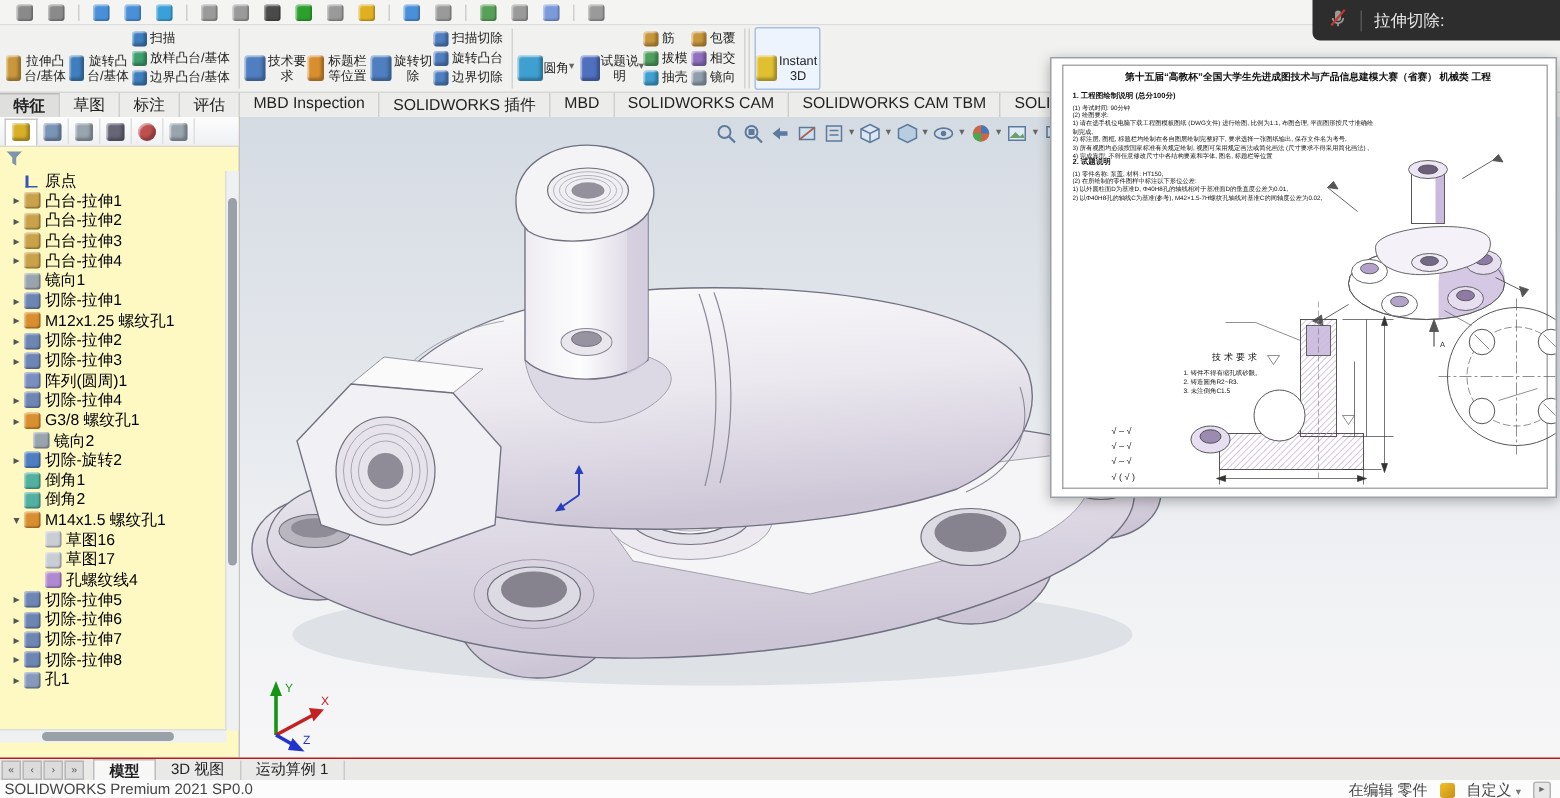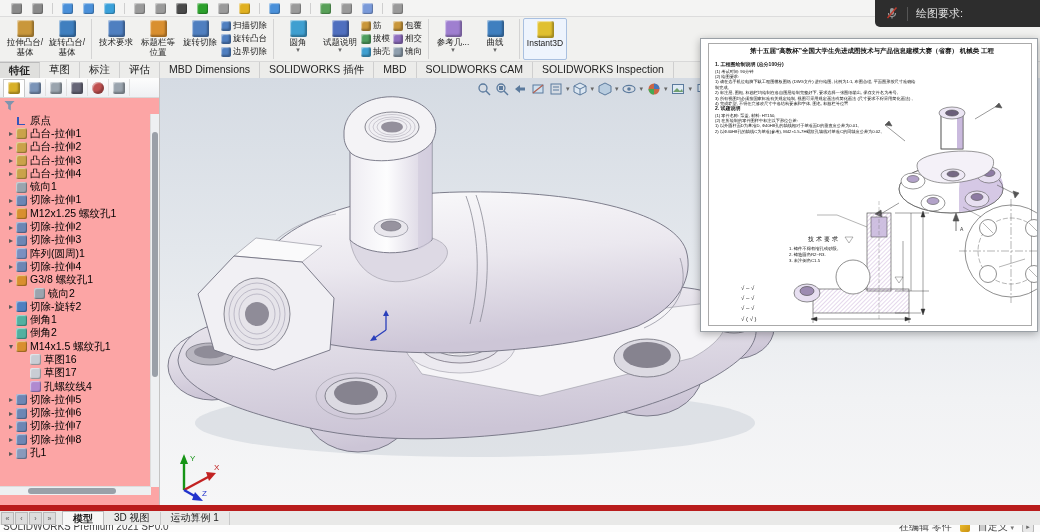--- a/index.html
+++ b/index.html
@@ -14,39 +14,39 @@
   .qsep{width:1px;height:11px;background:#cfcfcf;margin:0 4px;}
   
   #meetbar{position:absolute;right:0;top:0;width:165px;height:27px;background:#2d2d2d;z-index:60;
            border-radius:0 0 0 5px;display:flex;align-items:center;color:#e4e4e4;font-size:11px;}
   #meetbar .mdiv{width:1px;height:14px;background:#555;margin:0 8px;}
   
   #ribbon{position:absolute;left:0;top:17px;width:1040px;height:45px;background:#f1f1ef;
           border-bottom:1px solid #d8d8d8;display:flex;align-items:stretch;padding-left:2px;box-sizing:border-box;}
   .rgroup{display:flex;align-items:stretch;padding:1px 2px;}
   .rdiv{width:1px;background:#d4d4d4;margin:2px 1px;}
-  .rbig{width:42px;display:flex;flex-direction:column;align-items:center;justify-content:flex-start;
-        padding-top:2px;cursor:default;border-radius:2px;}
+  .rbig{width:42px;display:flex;align-items:center;justify-content:flex-start;
+        padding-top:12px;cursor:default;border-radius:2px;}
   .rbig .icx{width:17px;height:17px;}
   .rlabel{font-size:8.5px;line-height:1.12;text-align:center;color:#222;margin-top:1px;
           word-break:break-all;max-height:22px;overflow:hidden;}
   .rstack{display:flex;flex-direction:column;justify-content:center;}
   .rsmall{display:flex;align-items:center;height:13px;font-size:8.5px;color:#222;white-space:nowrap;padding-right:3px;}
   .rsmall .icx{width:10px;height:10px;margin-right:2px;}
   .caret{font-size:7px;color:#666;line-height:4px;}
   .instant{border:1px solid #a9c0e0;background:#eef4fd;}
   .icx{display:inline-block;border-radius:2px;
        box-shadow:inset -2px -2px 2px rgba(0,0,0,.28),inset 1px 1px 1px rgba(255,255,255,.55);}
   
   #tabstrip{position:absolute;left:0;top:62px;width:1040px;height:16px;background:#ececea;
             border-bottom:1px solid #cfcfcf;display:flex;font-size:10.5px;color:#222;}
   .rtab{padding:1px 9px 0 9px;border-right:1px solid #cfcfcf;white-space:nowrap;cursor:default;}
   .rtab.active{background:#dfdfdd;border-top:1px solid #bbb;font-weight:bold;}
   
-  #leftpanel{position:absolute;left:0;top:78px;width:160px;height:427px;background:#fca5a5;
+  #leftpanel{position:absolute;left:0;top:78px;width:160px;height:427px;background:#fef9c3;
              border-right:1px solid #c4c4c4;box-sizing:border-box;z-index:5;}
   #paneltabs{height:19px;border-bottom:1px solid #d8d8d8;background:linear-gradient(#fdfdfd,#eef0f3);
              display:flex;align-items:center;padding-left:3px;}
   #paneltabs .ptab{width:20px;height:17px;display:flex;align-items:center;justify-content:center;border-right:1px solid #e0e0e0;}
   #paneltabs .ptab.active{background:#fff;border:1px solid #c8c8c8;border-bottom:none;}
   #filterrow{height:15px;display:flex;align-items:center;padding-left:4px;}
   .funnel{width:11px;height:10px;background:#7f94ad;clip-path:polygon(0 0,100% 0,62% 45%,62% 100%,38% 82%,38% 45%);}
   #tree{position:absolute;left:0;top:36px;right:8px;bottom:18px;overflow:hidden;}
   .trow{display:flex;align-items:center;height:13.3px;font-size:10.5px;color:#000;white-space:nowrap;cursor:default;}
   .trow .arr{width:10px;font-size:8px;color:#555;text-align:center;flex:none;}
@@ -78,21 +78,21 @@
   .docsec p{font-size:4.2px;line-height:1.3;margin:0;white-space:nowrap;overflow:hidden;}
   #sec1{top:22px;}
   #sec2{top:66px;}
   #techreq{position:absolute;left:88px;top:196px;width:70px;color:#111;}
   #techreq .h{font-size:6px;text-align:center;margin:0 0 2px 0;letter-spacing:2px;}
   #techreq p{font-size:4.3px;line-height:1.45;margin:0;white-space:nowrap;}
   #roughness{position:absolute;left:40px;top:244px;font-size:6px;color:#222;line-height:1.7;}
   #drawsvg{position:absolute;left:0;top:0;pointer-events:none;}
   
   #bottombar{position:absolute;left:0;top:505px;width:1040px;height:14px;background:#e9e9e8;
-             border-top:6px solid #b91c1c;display:flex;align-items:center;font-size:10px;color:#222;z-index:6;}
+             border-top:1px solid #b91c1c;display:flex;align-items:center;font-size:10px;color:#222;z-index:6;}
   .navbtn{width:11px;height:11px;border:1px solid #b8b8b8;background:#dcdcdc;color:#555;font-size:7px;
           display:flex;align-items:center;justify-content:center;margin-left:1px;}
   .btab{padding:0 10px;height:13px;display:flex;align-items:center;border-right:1px solid #c9c9c9;cursor:default;}
   .btab.active{background:#f7f7f6;border:1px solid #bdbdbd;border-bottom:none;font-weight:bold;}
   
   #statusbar{position:absolute;left:0;top:519px;width:1040px;height:13px;background:#fcfcfc;
              border-top:1px solid #e2e2e2;display:flex;align-items:center;font-size:10px;color:#444;}
   #statusbar .right{margin-left:auto;display:flex;align-items:center;gap:8px;padding-right:6px;}
   .sicon{width:10px;height:10px;border-radius:2px;display:inline-block;}
 </style>
@@ -127,32 +127,46 @@
 <div id="meetbar">
   <span style="margin-left:10px;">
     <svg width="14" height="14" viewBox="0 0 14 14">
       <rect x="5" y="2" width="4" height="7" rx="2" fill="#9a9a9a"></rect>
       <path d="M3.5 7 a3.5 3.5 0 0 0 7 0" fill="none" stroke="#9a9a9a" stroke-width="1.2"></path>
       <line x1="7" y1="10.5" x2="7" y2="12.5" stroke="#9a9a9a" stroke-width="1.2"></line>
       <line x1="2.5" y1="12" x2="11.5" y2="1.5" stroke="#c0392b" stroke-width="1.4"></line>
     </svg>
   </span>
   <span class="mdiv"></span>
-  <span>绘图要求:</span>
+  <span>拉伸切除:</span>
 </div>
 
 <div id="ribbon">
     <div class="rgroup">
       <div class="rbig">
         <span class="icx" style="background: rgb(201, 151, 59);"></span>
         <div class="rlabel">拉伸凸台/基体</div>
       </div>
       <div class="rbig">
         <span class="icx" style="background: rgb(63, 127, 191);"></span>
         <div class="rlabel">旋转凸台/基体</div>
+      </div>
+      <div class="rstack">
+        <div class="rsmall">
+          <span class="icx" style="background: rgb(63, 127, 191);"></span>
+          <span>扫描</span>
+        </div>
+        <div class="rsmall">
+          <span class="icx" style="background: rgb(63, 159, 111);"></span>
+          <span>放样凸台/基体</span>
+        </div>
+        <div class="rsmall">
+          <span class="icx" style="background: rgb(63, 127, 191);"></span>
+          <span>边界凸台/基体</span>
+        </div>
       </div>
     </div>
     <div class="rdiv"></div>
     <div class="rgroup">
       <div class="rbig">
         <span class="icx" style="background: rgb(79, 127, 192);"></span>
         <div class="rlabel">技术要求</div>
       </div>
       <div class="rbig">
         <span class="icx" style="background: rgb(217, 143, 47);"></span>
@@ -212,49 +226,38 @@
           <span class="icx" style="background: rgb(143, 111, 191);"></span>
           <span>相交</span>
         </div>
         <div class="rsmall">
           <span class="icx" style="background: rgb(143, 159, 174);"></span>
           <span>镜向</span>
         </div>
       </div>
     </div>
     <div class="rdiv"></div>
-    <div class="rgroup">
-      <div class="rbig">
-        <span class="icx" style="background: rgb(159, 127, 208);"></span>
-        <div class="rlabel">参考几...</div>
-        <div class="caret">▾</div>
-      </div>
-      <div class="rbig">
-        <span class="icx" style="background: rgb(63, 127, 191);"></span>
-        <div class="rlabel">曲线</div>
-        <div class="caret">▾</div>
-      </div>
-    </div>
     <div class="rdiv"></div>
     <div class="rgroup">
       <div class="rbig instant">
         <span class="icx" style="background: rgb(224, 192, 48);"></span>
         <div class="rlabel">Instant3D</div>
       </div>
     </div>
   </div>
 <div id="tabstrip">
     <div class="rtab active">特征</div>
     <div class="rtab">草图</div>
     <div class="rtab">标注</div>
     <div class="rtab">评估</div>
-    <div class="rtab">MBD Dimensions</div>
+    <div class="rtab">MBD Inspection</div>
     <div class="rtab">SOLIDWORKS 插件</div>
     <div class="rtab">MBD</div>
     <div class="rtab">SOLIDWORKS CAM</div>
+    <div class="rtab">SOLIDWORKS CAM TBM</div>
     <div class="rtab">SOLIDWORKS Inspection</div>
   </div>
 
 <div id="viewport">
   <div id="headsup">
       <span class="hicon">
         <svg width="14" height="14" viewBox="0 0 14 14">
           <circle cx="6" cy="6" r="4" fill="none" stroke="#5b7a9d" stroke-width="1.3"></circle>
           <line x1="9" y1="9" x2="13" y2="13" stroke="#5b7a9d" stroke-width="1.5"></line>
         </svg>
@@ -509,21 +512,21 @@
       <div class="trow" style="padding-left: 6px;">
         <span class="arr">▸</span>
         <span class="ticon" style="background: rgb(109, 134, 180);"></span>
         <span>切除-拉伸4</span>
       </div>
       <div class="trow" style="padding-left: 6px;">
         <span class="arr">▸</span>
         <span class="ticon" style="background: rgb(217, 143, 47);"></span>
         <span>G3/8 螺纹孔1</span>
       </div>
-      <div class="trow" style="padding-left: 24px;">
+      <div class="trow" style="padding-left: 12px;">
         <span class="arr"></span>
         <span class="ticon" style="background: rgb(154, 164, 174);"></span>
         <span>镜向2</span>
       </div>
       <div class="trow" style="padding-left: 6px;">
         <span class="arr">▸</span>
         <span class="ticon" style="background: rgb(79, 127, 192);"></span>
         <span>切除-旋转2</span>
       </div>
       <div class="trow" style="padding-left: 6px;">

